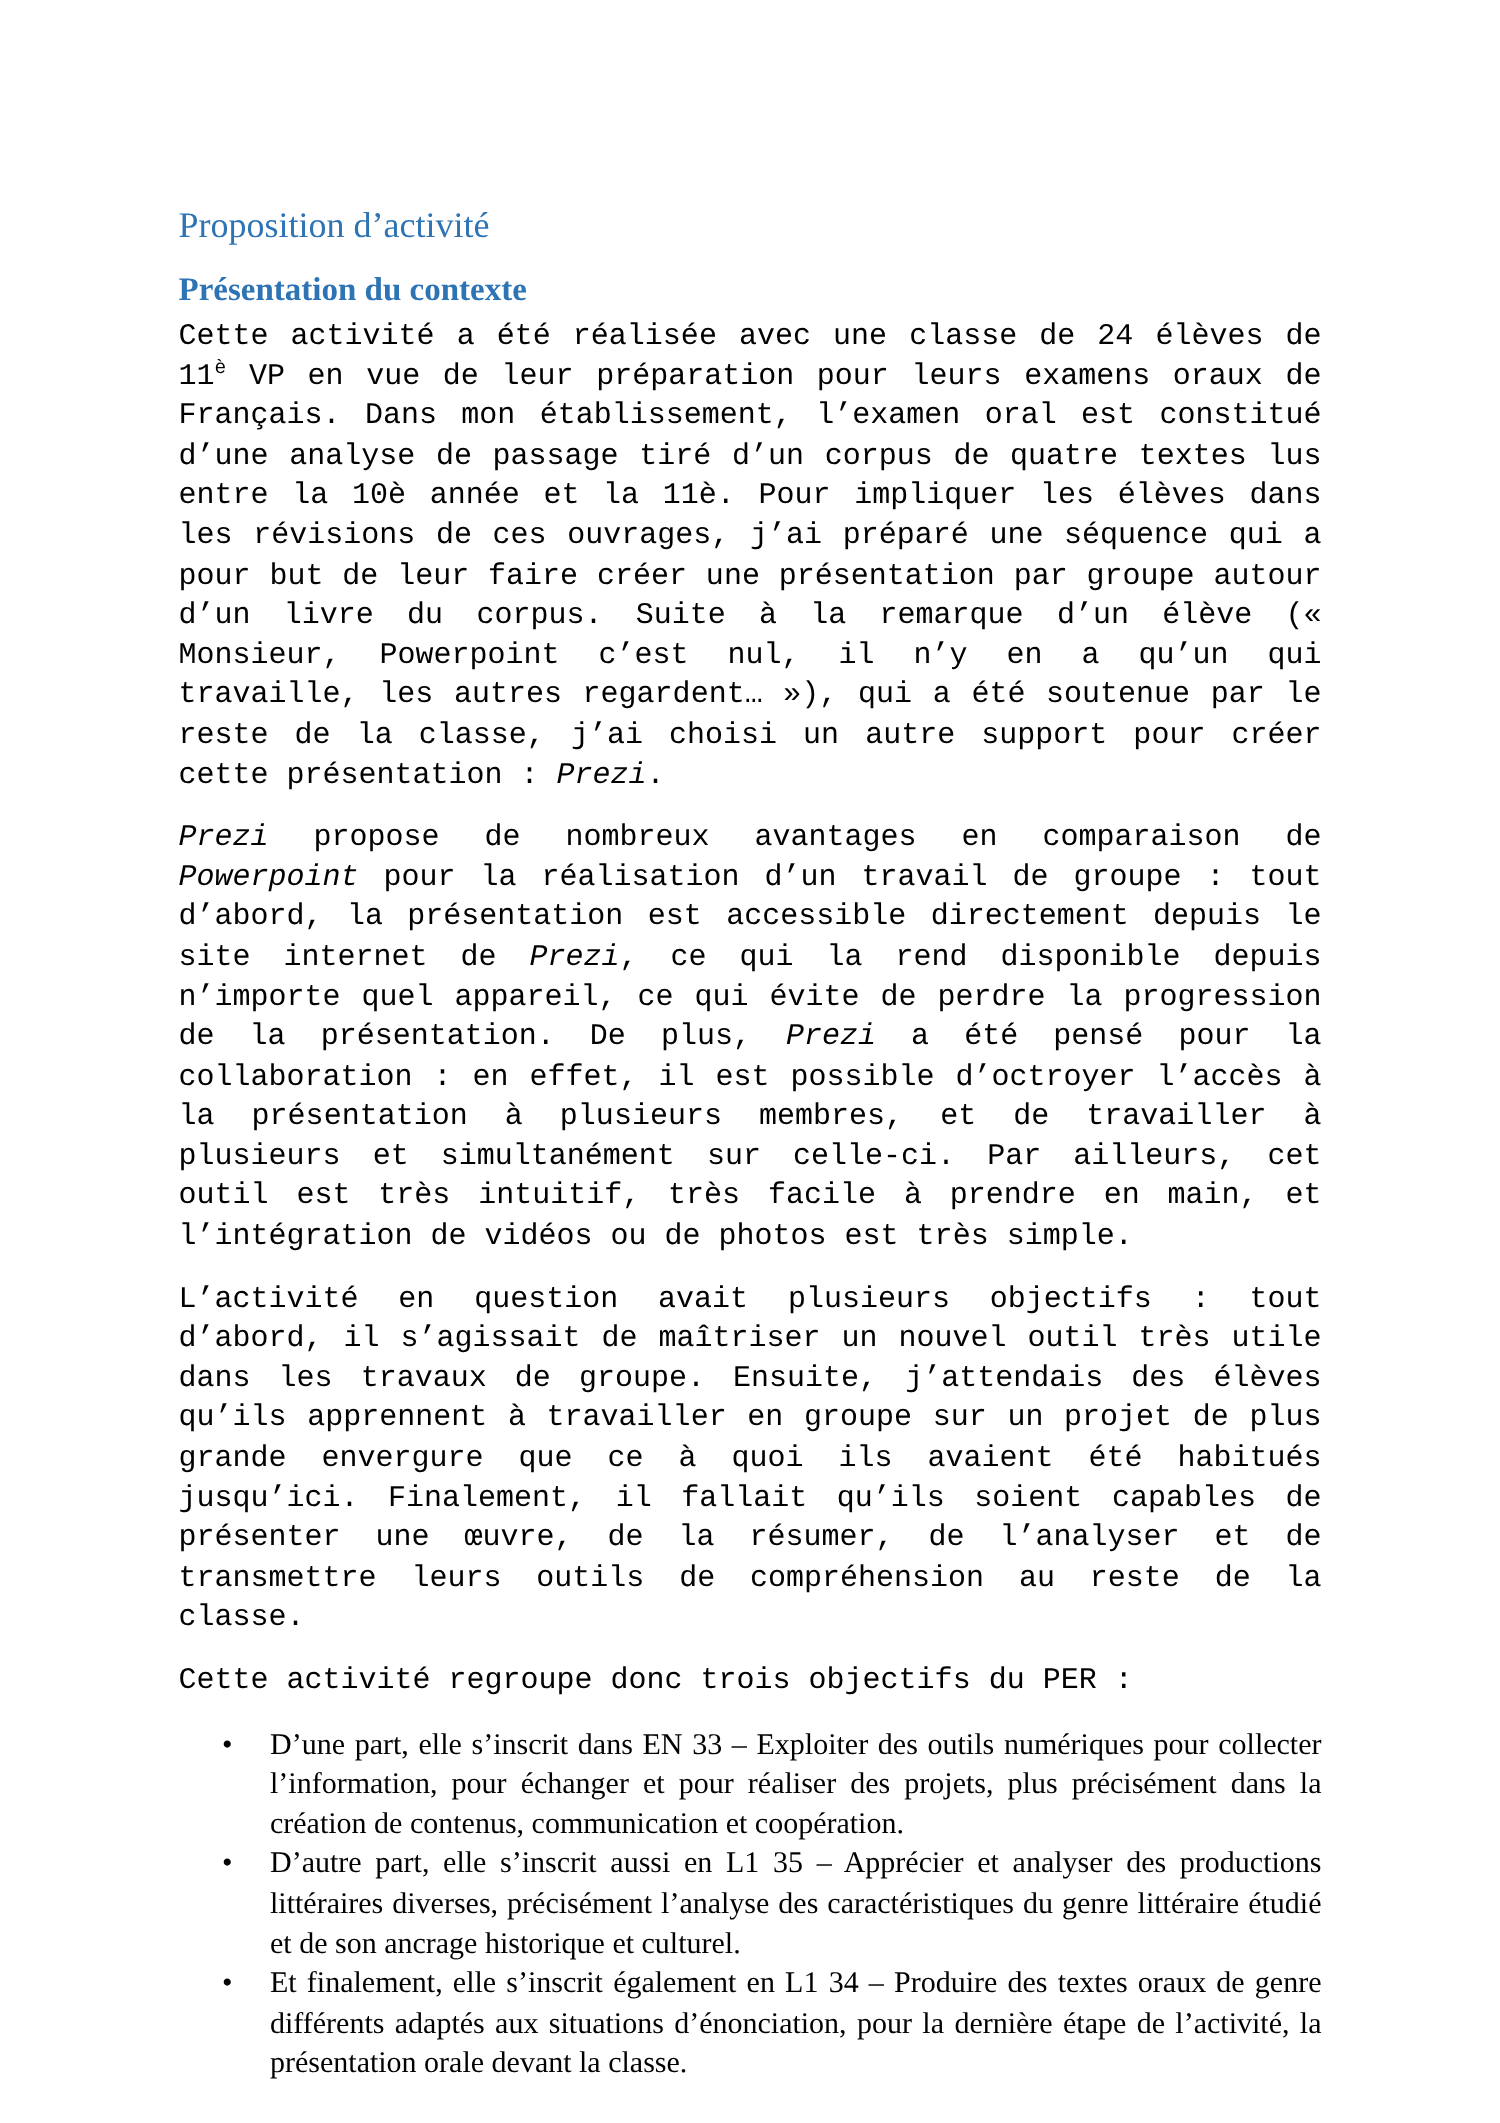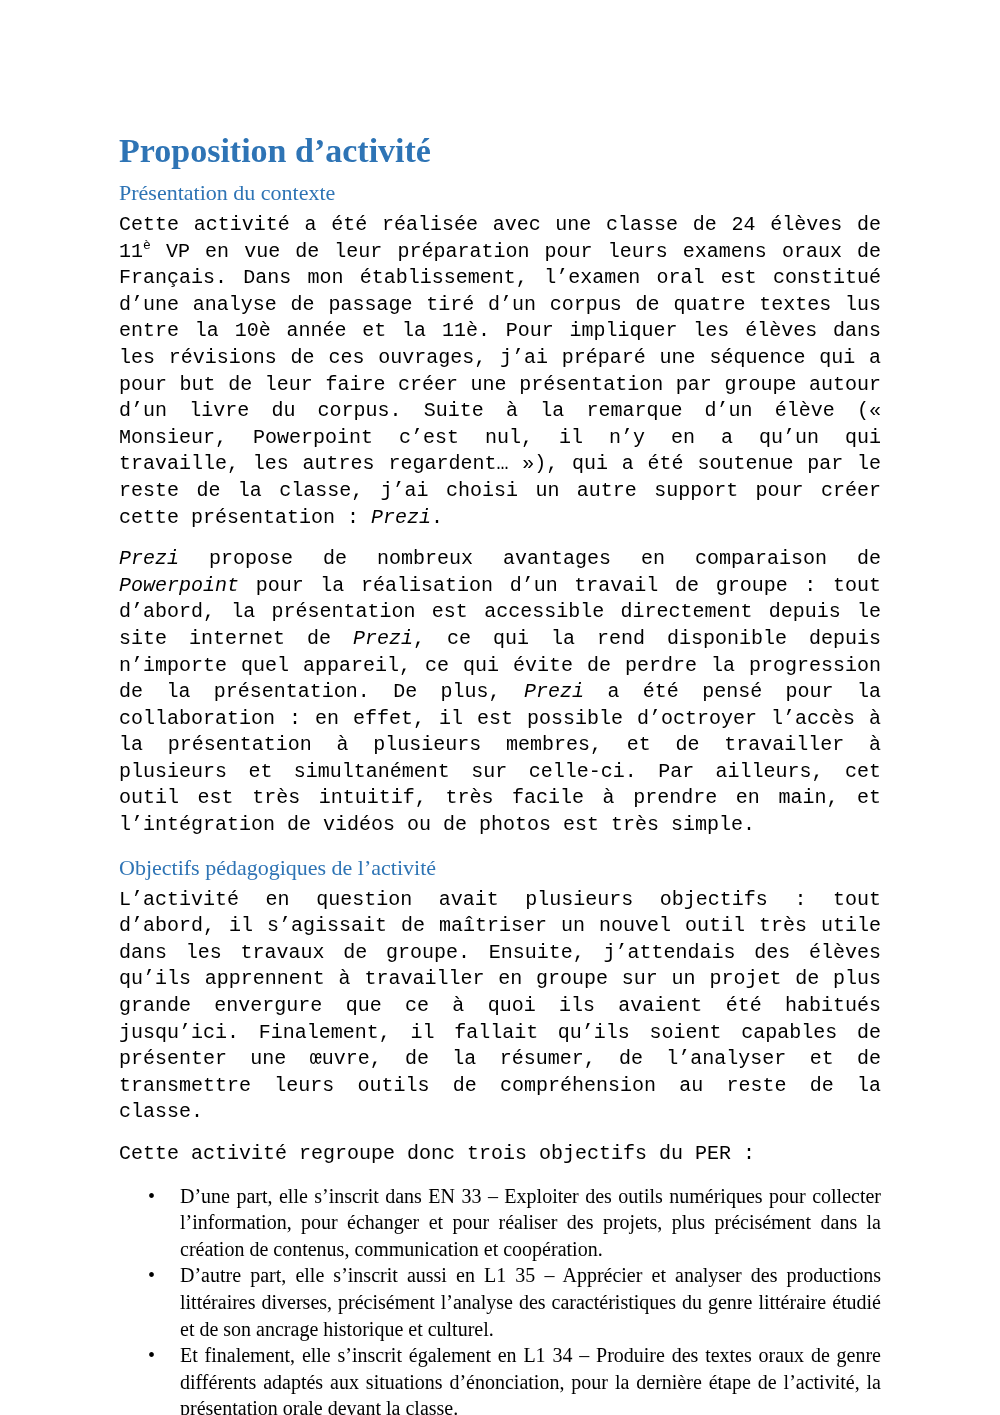--- a/index.html
+++ b/index.html
@@ -15,29 +15,29 @@
     left: 119px;
     top: 133px;
     width: 762px;
     color: #000000;
     font-family: "Liberation Serif", serif;
     font-size: 20px;
     line-height: 26.6px;
   }
   .doc-h1 {
     font-family: "Liberation Serif", serif;
-    font-weight: 700;
-    font-size: 34px;
+    font-weight: 400;
+    font-size: 24px;
     line-height: 36px;
     color: var(--heading-color, #2E74B5);
     margin: 0 0 7px 0;
   }
   .doc-h2 {
     font-family: "Liberation Serif", serif;
-    font-weight: 400;
+    font-weight: 700;
     font-size: 22px;
     line-height: 28px;
     color: var(--heading-color, #2E74B5);
     margin: 10px 0 5px 0;
   }
   .doc-p {
     margin: 0 0 15px 0;
     text-align: justify;
     font-family: Liberation Mono, monospace;
   }
@@ -65,21 +65,20 @@
 </style>
 </head>
 <body>
 
 <div class="page">
   <div class="content" style="color: rgb(0, 0, 0);">
       <h1 class="doc-h1">Proposition d’activité</h1>
       <h2 class="doc-h2">Présentation du contexte</h2>
       <p class="doc-p"><span>Cette activité a été réalisée avec une classe de 24 élèves de 11</span><span class="superscript">è</span><span> VP en vue de leur préparation pour leurs examens oraux de Français. Dans mon établissement, l’examen oral est constitué d’une analyse de passage tiré d’un corpus de quatre textes lus entre la 10è année et la 11è. Pour impliquer les élèves dans les révisions de ces ouvrages, j’ai préparé une séquence qui a pour but de leur faire créer une présentation par groupe autour d’un livre du corpus. Suite à la remarque d’un élève (« Monsieur, Powerpoint c’est nul, il n’y en a qu’un qui travaille, les autres regardent… »), qui a été soutenue par le reste de la classe, j’ai choisi un autre support pour créer cette présentation : </span><span class="italic">Prezi</span><span>.</span></p>
       <p class="doc-p"><span class="italic">Prezi</span><span> propose de nombreux avantages en comparaison de </span><span class="italic">Powerpoint</span><span> pour la réalisation d’un travail de groupe : tout d’abord, la présentation est accessible directement depuis le site internet de </span><span class="italic">Prezi</span><span>, ce qui la rend disponible depuis n’importe quel appareil, ce qui évite de perdre la progression de la présentation. De plus, </span><span class="italic">Prezi</span><span> a été pensé pour la collaboration : en effet, il est possible d’octroyer l’accès à la présentation à plusieurs membres, et de travailler à plusieurs et simultanément sur celle-ci. Par ailleurs, cet outil est très intuitif, très facile à prendre en main, et l’intégration de vidéos ou de photos est très simple.</span></p>
-      <h2 class="doc-h2">Objectifs pédagogiques de l’activité</h2>
       <p class="doc-p"><span>L’activité en question avait plusieurs objectifs : tout d’abord, il s’agissait de maîtriser un nouvel outil très utile dans les travaux de groupe. Ensuite, j’attendais des élèves qu’ils apprennent à travailler en groupe sur un projet de plus grande envergure que ce à quoi ils avaient été habitués jusqu’ici. Finalement, il fallait qu’ils soient capables de présenter une œuvre, de la résumer, de l’analyser et de transmettre leurs outils de compréhension au reste de la classe.</span></p>
       <p class="doc-p"><span>Cette activité regroupe donc trois objectifs du PER :</span></p>
       <ul class="doc-list">
         <li class="doc-li"><span class="bullet-marker">•</span><span>D’une part, elle s’inscrit dans EN 33 – Exploiter des outils numériques pour collecter l’information, pour échanger et pour réaliser des projets, plus précisément dans la création de contenus, communication et coopération.</span></li>
         <li class="doc-li"><span class="bullet-marker">•</span><span>D’autre part, elle s’inscrit aussi en L1 35 – Apprécier et analyser des productions littéraires diverses, précisément l’analyse des caractéristiques du genre littéraire étudié et de son ancrage historique et culturel.</span></li>
         <li class="doc-li"><span class="bullet-marker">•</span><span>Et finalement, elle s’inscrit également en L1 34 – Produire des textes oraux de genre différents adaptés aux situations d’énonciation, pour la dernière étape de l’activité, la présentation orale devant la classe.</span></li>
       </ul>
     </div>
 </div>
 

